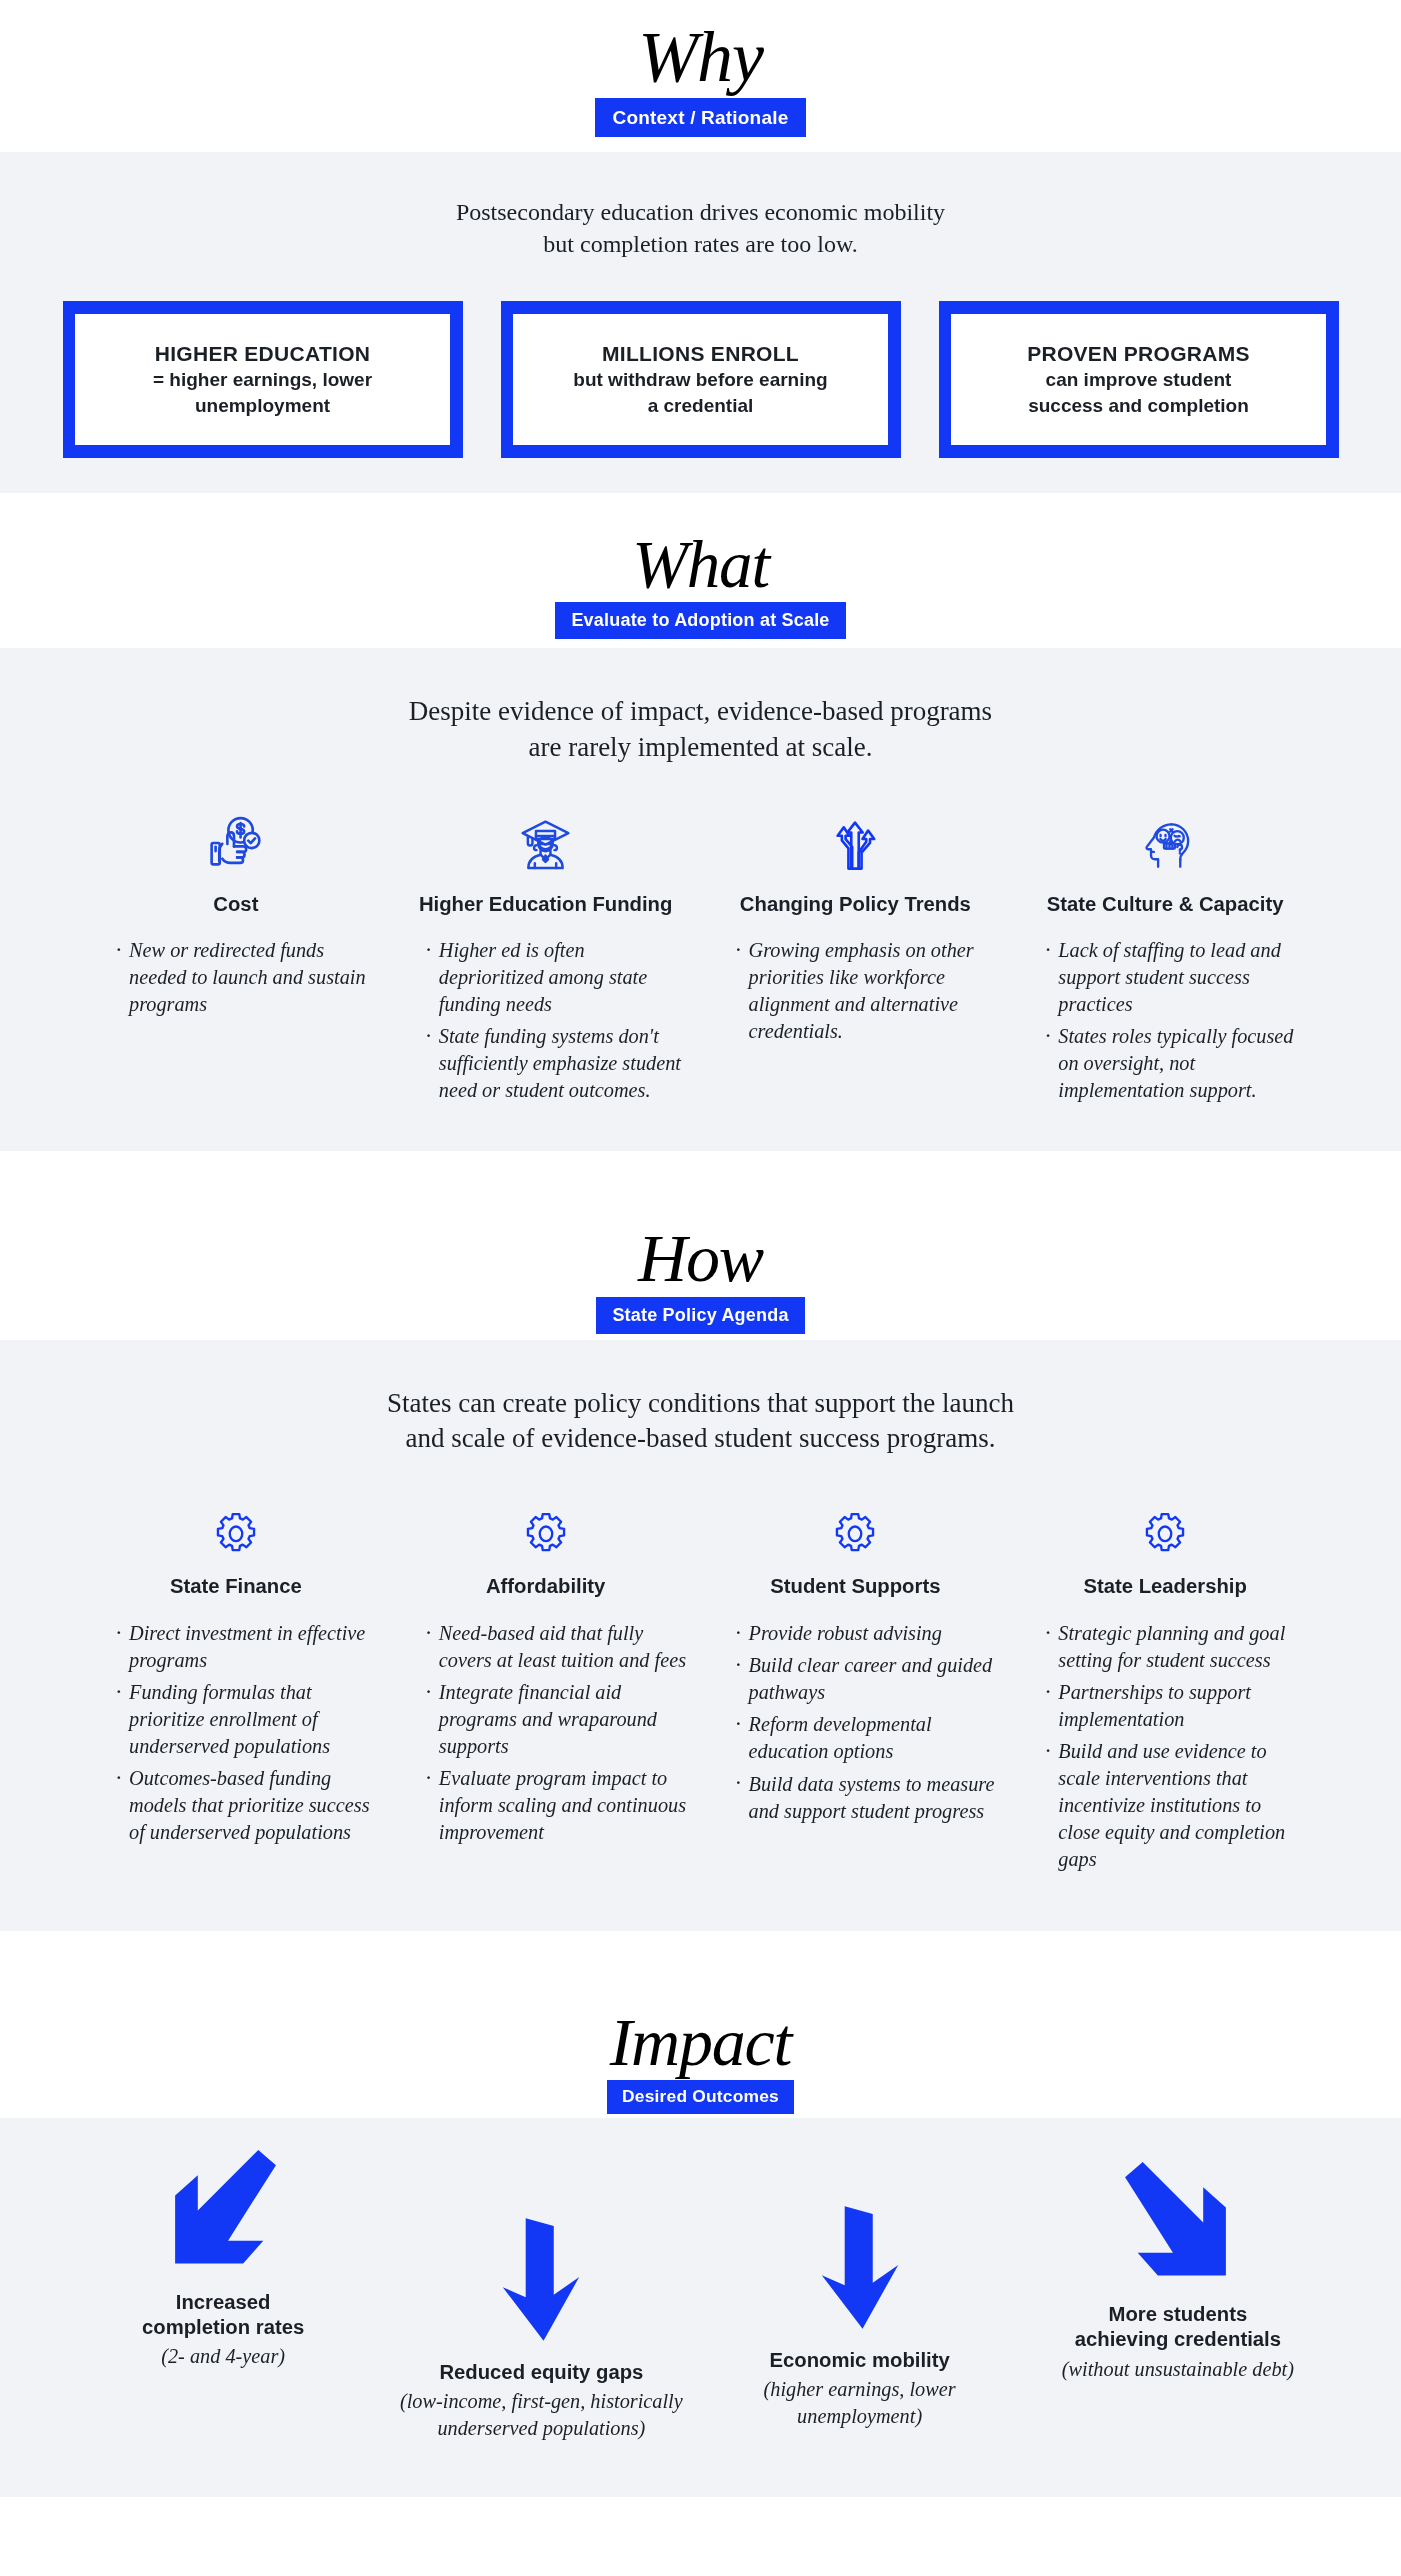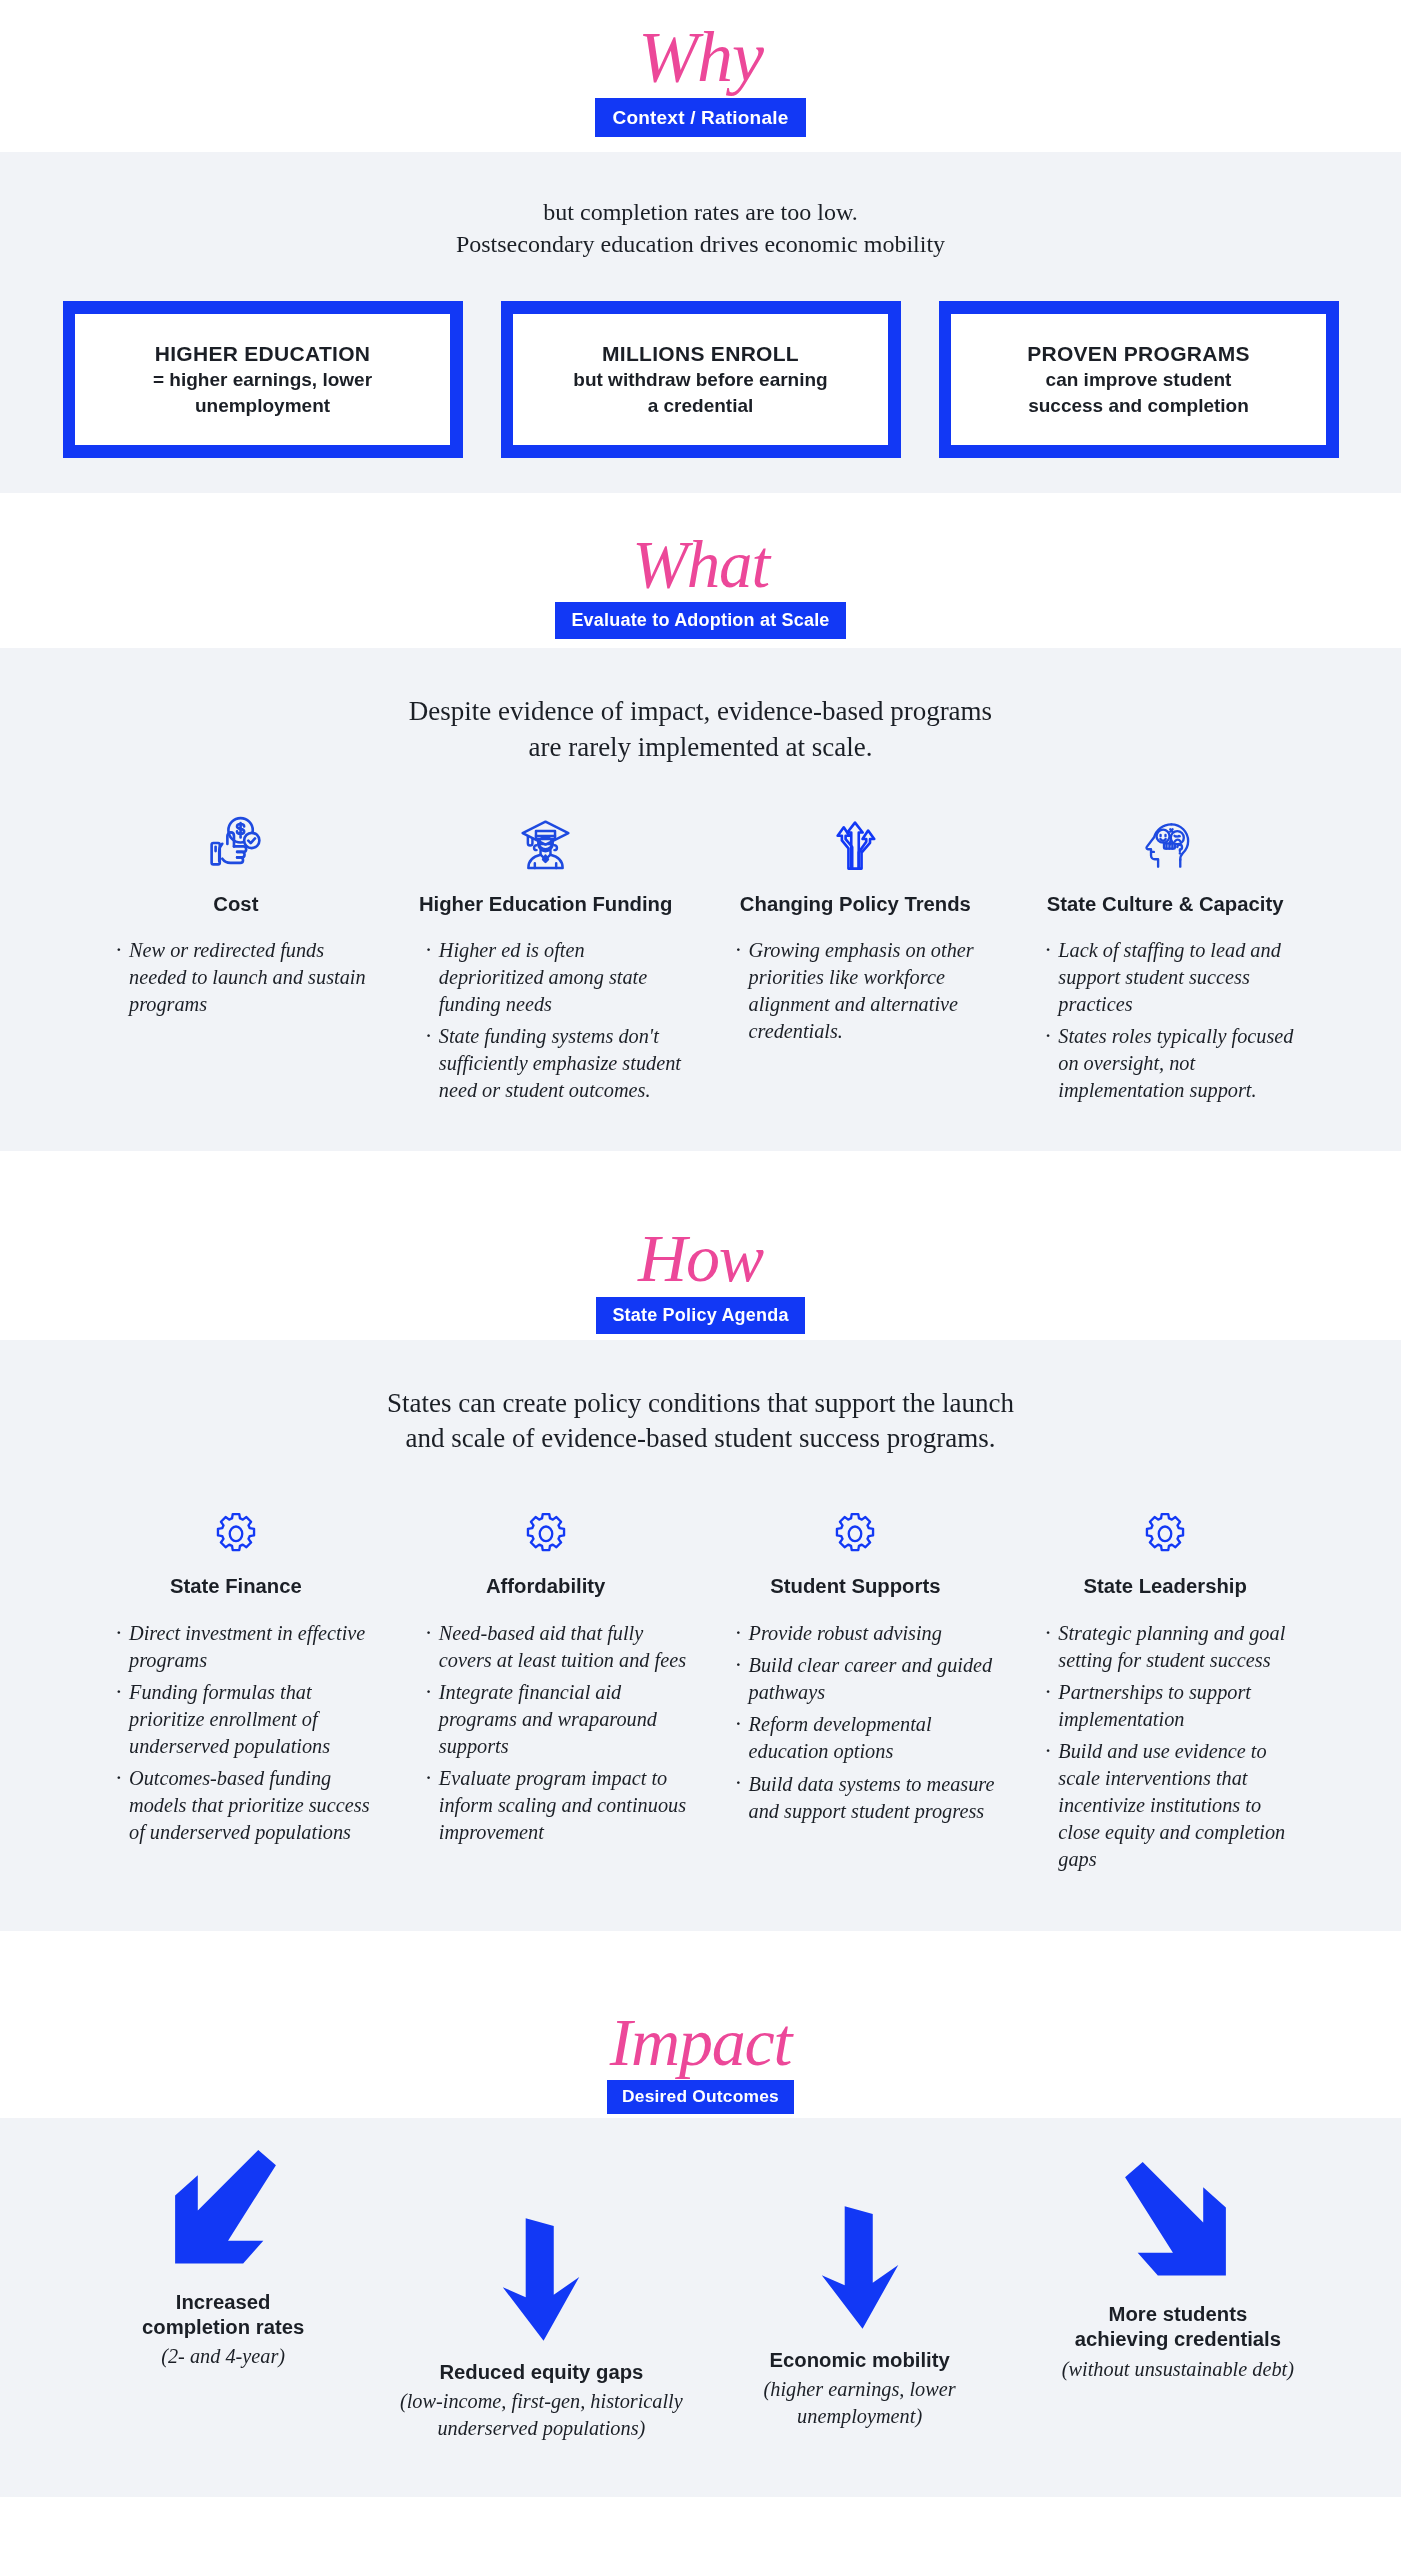--- a/index.html
+++ b/index.html
@@ -21,21 +21,21 @@
     background: #ffffff;
     text-align: center;
     position: relative;
     z-index: 3;
   }
 
   .section-title {
     font-family: "Liberation Serif", serif;
     font-style: italic;
     font-weight: 400;
-    color: #ec4899;
+    color: #000000;
     letter-spacing: -1.2px;
   }
 
   .pill {
     display: inline-block;
     background: #1238f5;
     color: #ffffff;
     font-family: "Liberation Sans", sans-serif;
     font-weight: 700;
     letter-spacing: 0.2px;
@@ -200,22 +200,22 @@
 
 <div class="page">
 
   <section class="section">
     <div class="section-head" id="why-head">
       <div class="section-title">Why</div>
       <div class="pill">Context / Rationale</div>
     </div>
     <div class="band-grey" id="why-body">
       <div class="lede" id="why-lede">
+        <div>Postsecondary education drives economic mobility</div>
         <div>but completion rates are too low.</div>
-        <div>Postsecondary education drives economic mobility</div>
       </div>
       <div class="card-row">
         <div class="card">
           <div class="card-inner">
             <div class="card-title">HIGHER EDUCATION</div>
             <div class="card-sub">= higher earnings, lower</div>
             <div class="card-sub">unemployment</div>
           </div>
         </div>
         <div class="card">

